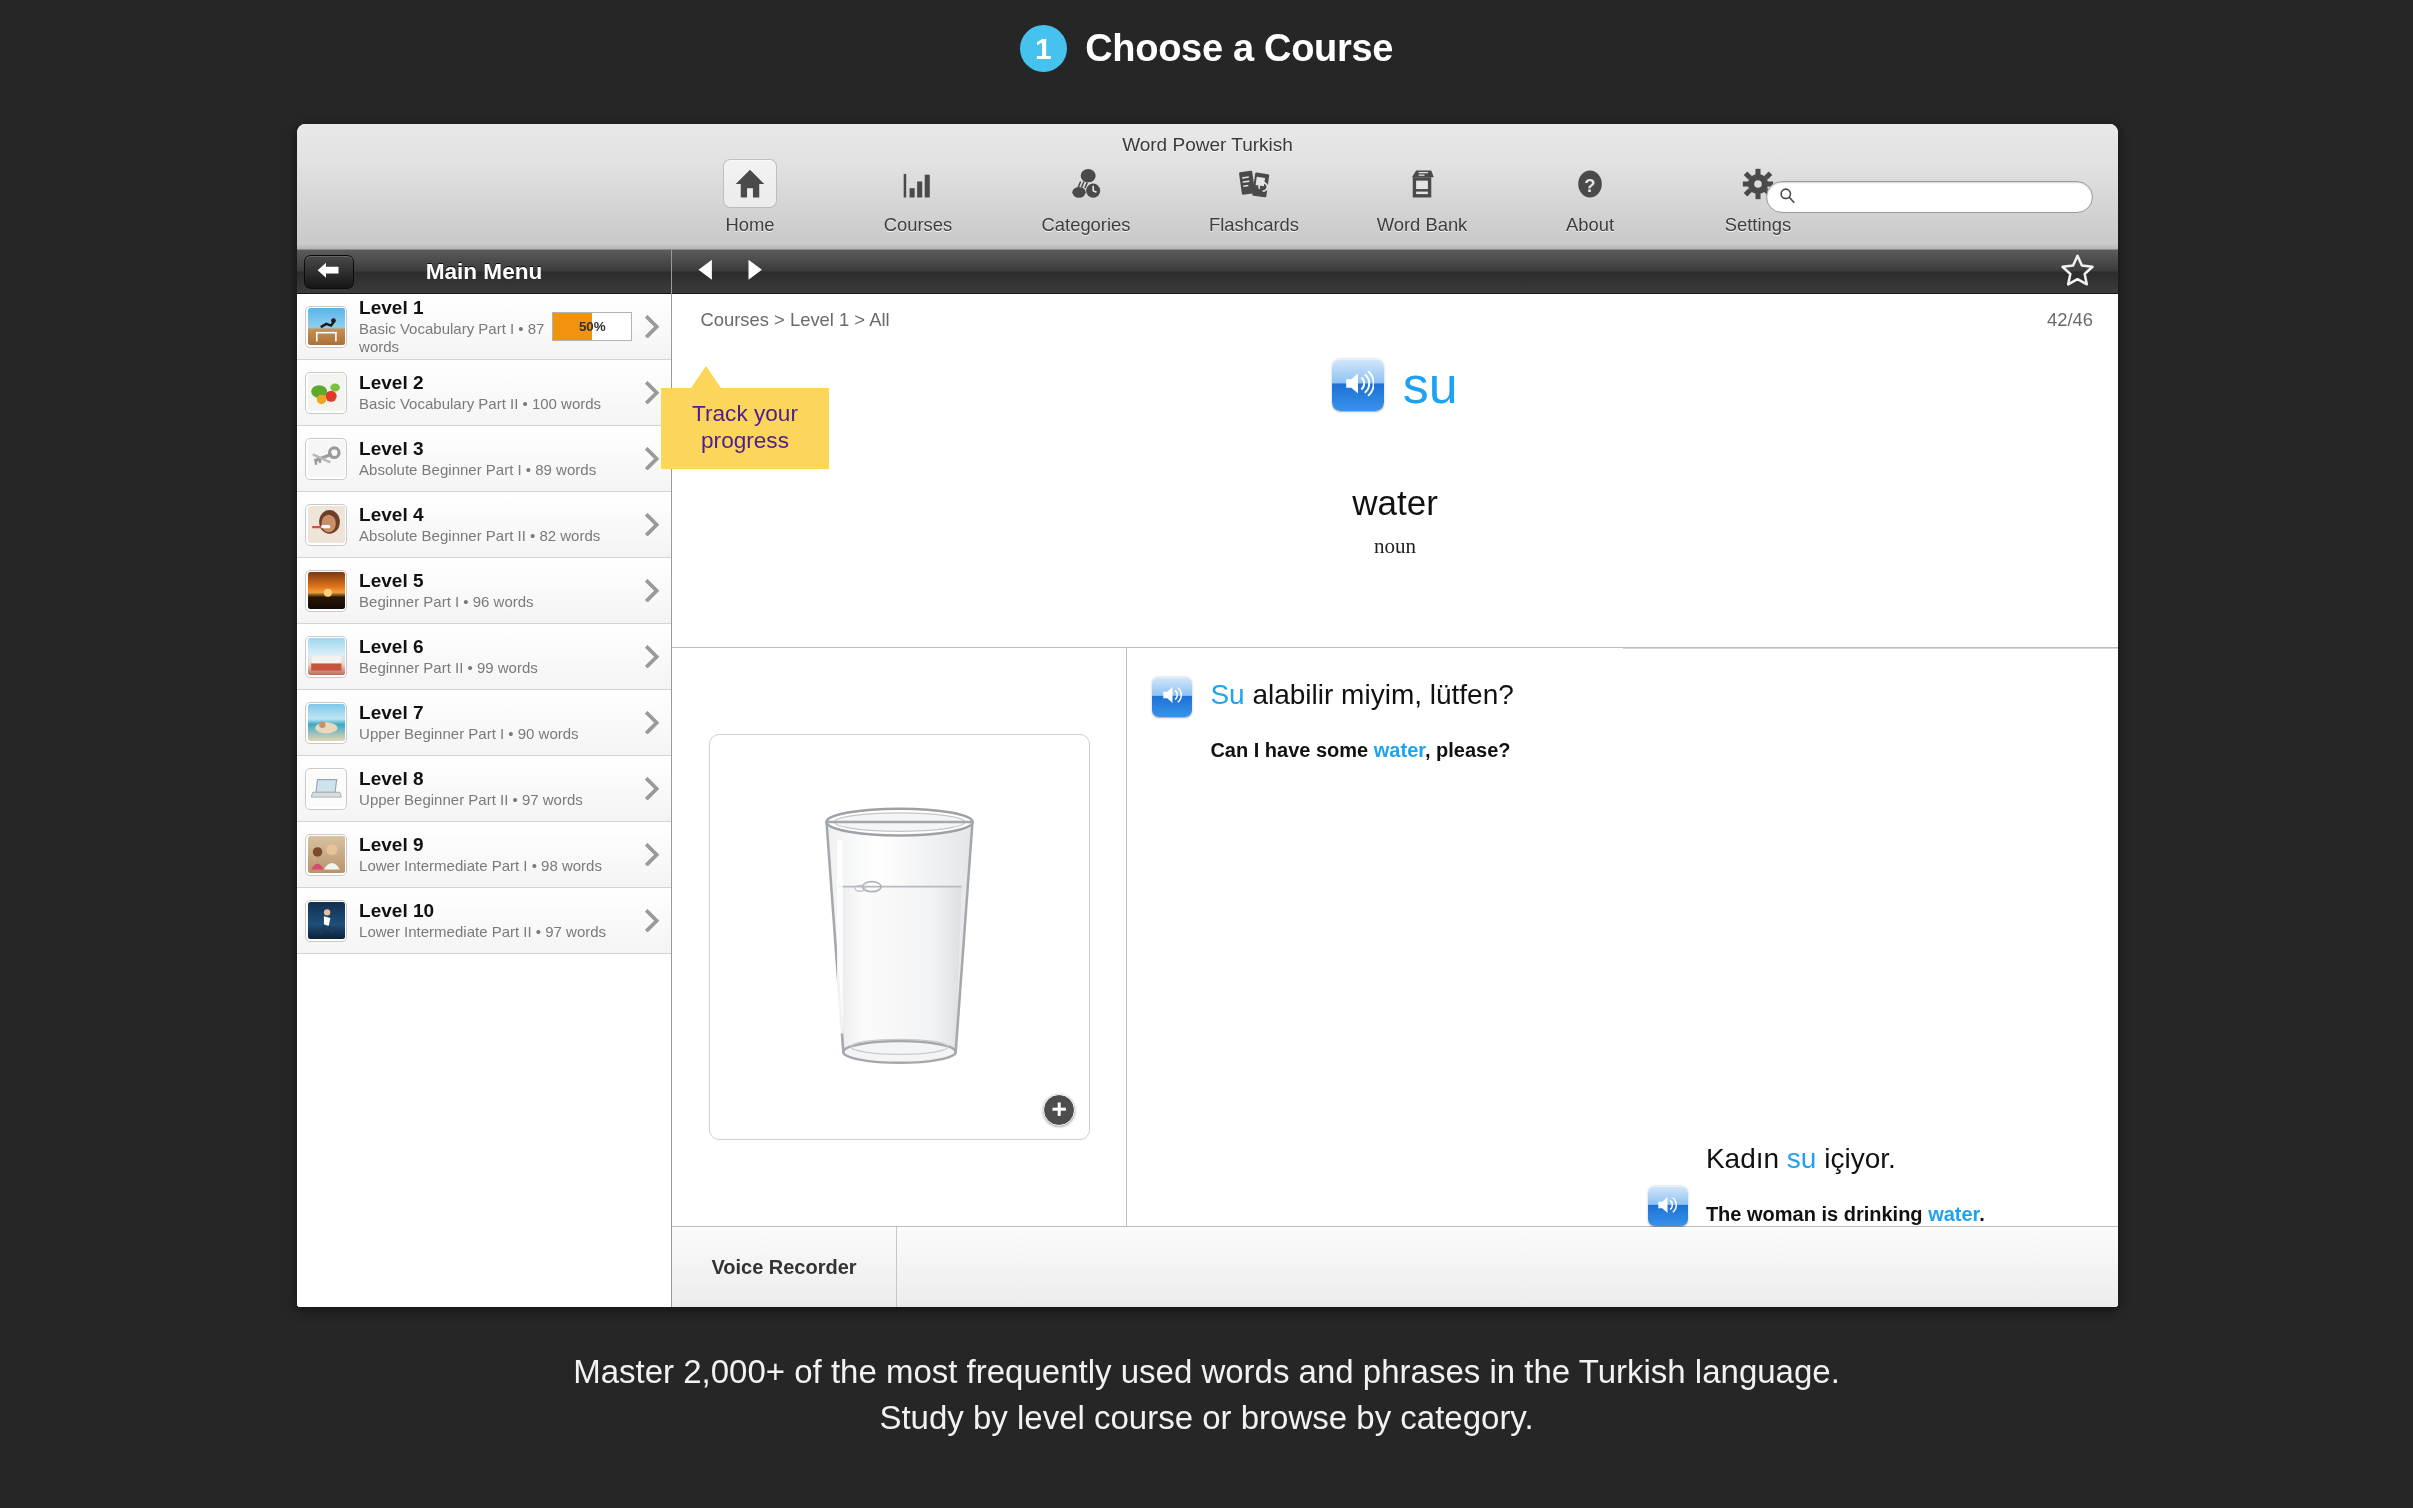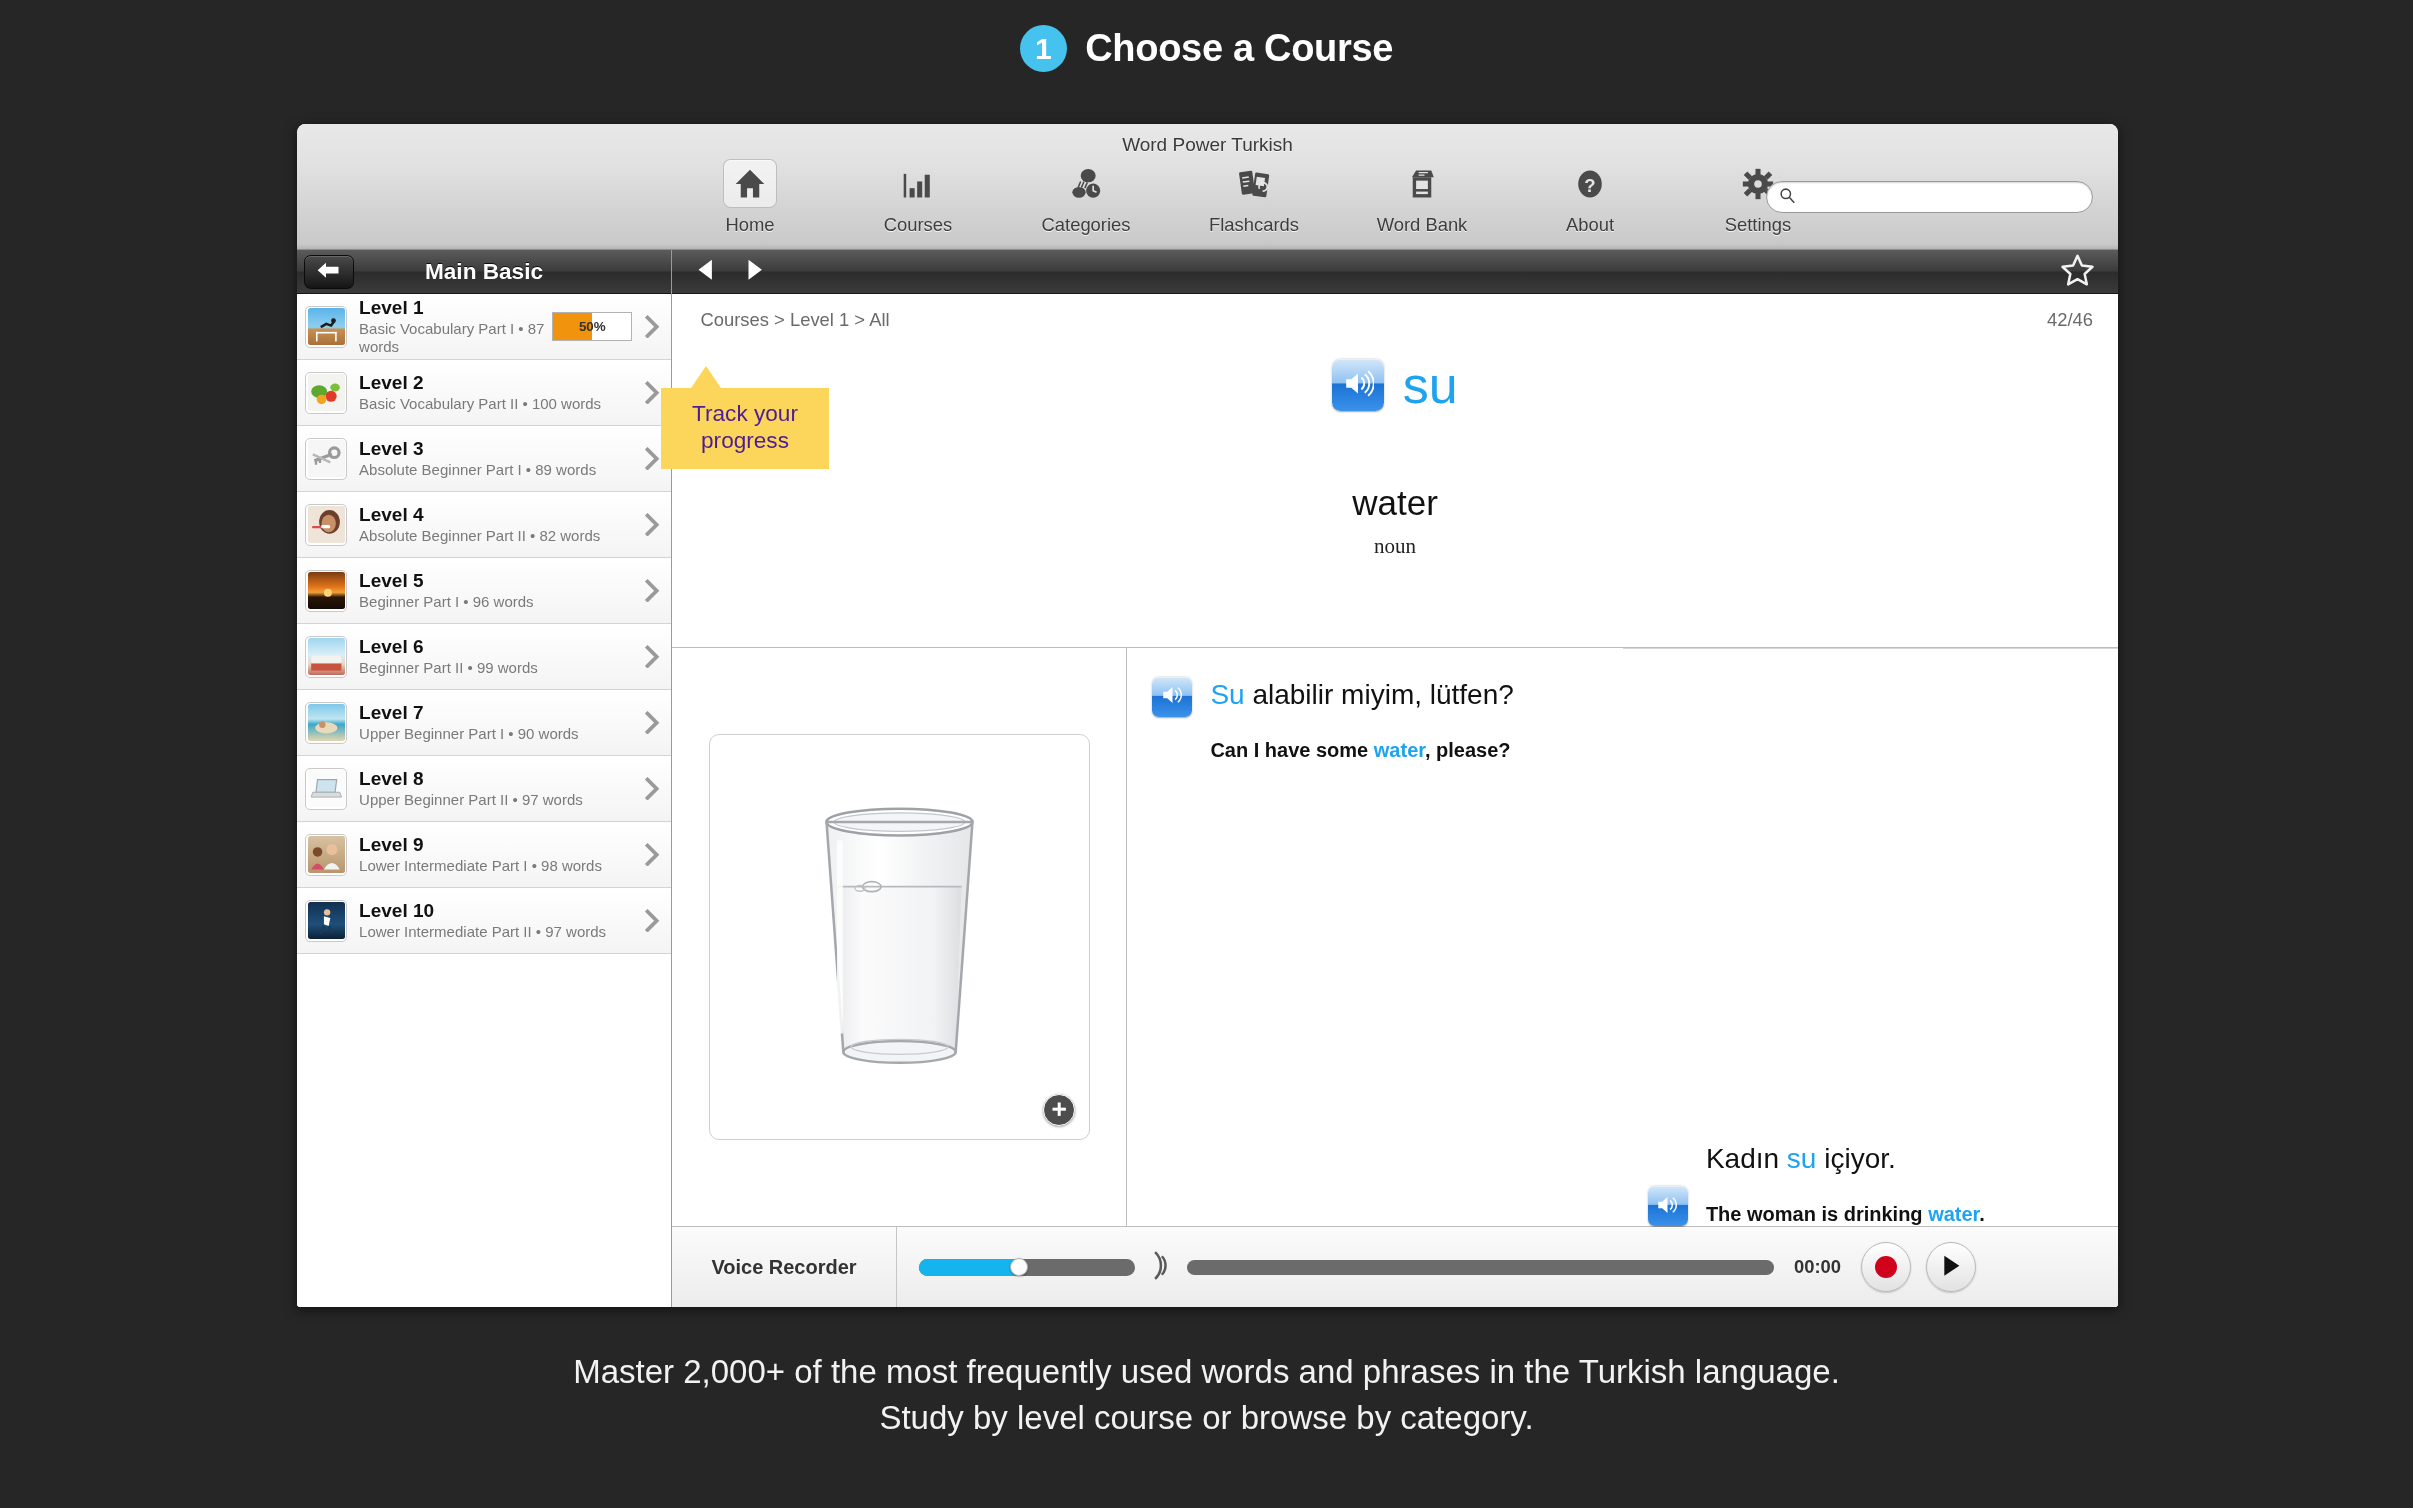--- a/index.html
+++ b/index.html
@@ -387,21 +387,21 @@
 
       <div class="sidebar">
         <div class="sidebar-header">
           <div class="back-btn">
             <span>
               <svg width="25" height="18.4" viewBox="0 0 30 22">
                   <path d="M12 2 L2 11 L12 20 L12 15 L27 15 L27 7 L12 7 Z" fill="#ffffff"></path>
                 </svg>
             </span>
           </div>
-          <div class="sidebar-title">Main Basic</div>
+          <div class="sidebar-title">Main Menu</div>
         </div>
 
         <div class="level-list">
 
           <div class="level-row">
             <div class="lvl-thumb">
               <div class="inner" style="background:linear-gradient(to bottom,#5ab4e8 0%,#8fd0f0 52%,#c98f4f 58%,#a9703c 100%);">
                 <svg width="100%" height="100%" viewBox="0 0 46 46" preserveAspectRatio="none">
                   <path d="M16 24 l7 -4 l6 2 l3 -4" stroke="#1b1b1b" stroke-width="3" fill="none"></path>
                   <circle cx="32" cy="16" r="3" fill="#1b1b1b"></circle>
@@ -736,44 +736,20 @@
                 <div class="sent-target"><span>Kadın </span><span class="hl">su</span><span> içiyor.</span></div>
                 <div class="sent-en"><span>The woman is drinking </span><span class="hl">water</span><span>.</span></div>
               </div>
             </div>
 
           </div>
         </div>
 
         <div class="recorder">
           <div class="rec-label-box">Voice Recorder</div>
-          <div class="rec-controls">
-            <div class="vol-track">
-              <div class="vol-fill"></div>
-              <div class="vol-knob"></div>
-            </div>
-            <span>
-              <svg width="22" height="37" viewBox="0 0 26 44">
-                <path d="M6 6 a22 22 0 0 1 0 32" stroke="#5a5a5a" stroke-width="3" fill="none"></path>
-                <path d="M14 11 a16 16 0 0 1 0 22" stroke="#5a5a5a" stroke-width="3" fill="none"></path>
-              </svg>
-            </span>
-            <div class="play-track"></div>
-            <div class="rec-time">00:00</div>
-            <div class="rnd-btn">
-              <div class="rec-dot"></div>
-            </div>
-            <div class="rnd-btn">
-              <span>
-                <svg width="20" height="23.5" viewBox="0 0 24 28">
-                    <path d="M4 2 L22 14 L4 26 Z" fill="#111"></path>
-                  </svg>
-              </span>
-            </div>
-          </div>
         </div>
 
       </div>
     </div>
   </div>
 
   <div class="callout">
     <div class="tip"></div>
     <span>Track your progress</span>
   </div>

